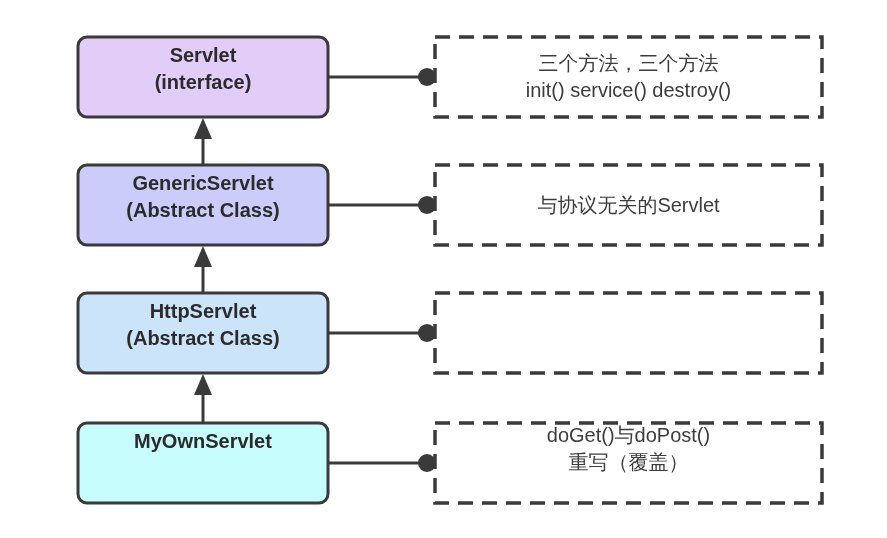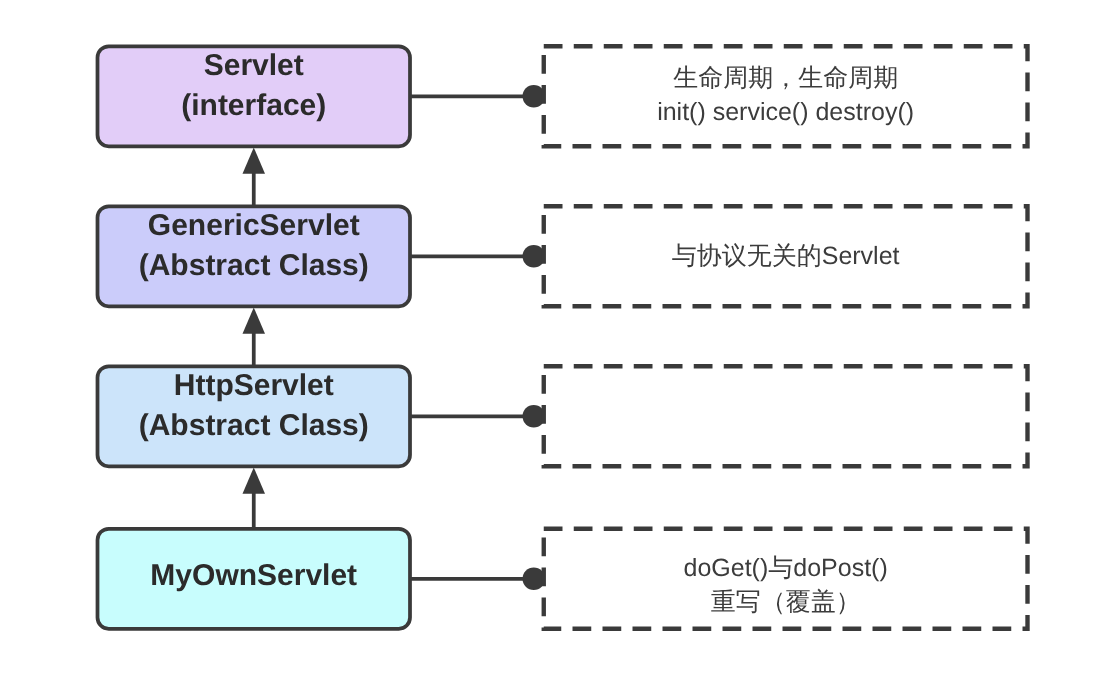--- a/index.html
+++ b/index.html
@@ -43,36 +43,36 @@
     flex-direction: column;
     justify-content: center;
     align-items: center;
     text-align: center;
     line-height: 1.35;
   }
   .node-label {
     left: 78px;
     width: 250px;
     height: 64px;
-    font-size: 24px;
+    font-size: 20px;
     font-weight: bold;
     color: #2b2b2b;
   }
   .note-label {
     left: 435px;
     width: 387px;
     height: 80px;
     font-size: 20px;
     font-weight: 400;
     color: #3c3c3c;
   }
   .r0 { top: 37px; }
   .r1 { top: 165px; }
   .r2 { top: 293px; }
-  .r3 { top: 429px; }
+  .r3 { top: 409px; }
 </style>
 </head>
 <body>
 
 <div class="stage">
 
   <svg width="887" height="538" viewBox="0 0 887 538">
 
     <rect class="node-rect" x="78" y="37" width="250" height="80" rx="9" fill="#e2cdf8"></rect>
     <rect class="node-rect" x="78" y="165" width="250" height="80" rx="9" fill="#cbccfa"></rect>
@@ -125,21 +125,21 @@
   </div>
   <div class="label node-label r2">
     <div>HttpServlet</div>
     <div>(Abstract Class)</div>
   </div>
   <div class="label node-label r3">
     <div>MyOwnServlet</div>
   </div>
 
   <div class="label note-label r0">
-    <div>生命周期，生命周期</div>
+    <div>三个方法，三个方法</div>
     <div>init() service() destroy()</div>
   </div>
   <div class="label note-label r1">
     <div>与协议无关的Servlet</div>
     <div></div>
   </div>
   <div class="label note-label r3">
     <div>doGet()与doPost()</div>
     <div>重写（覆盖）</div>
   </div>

